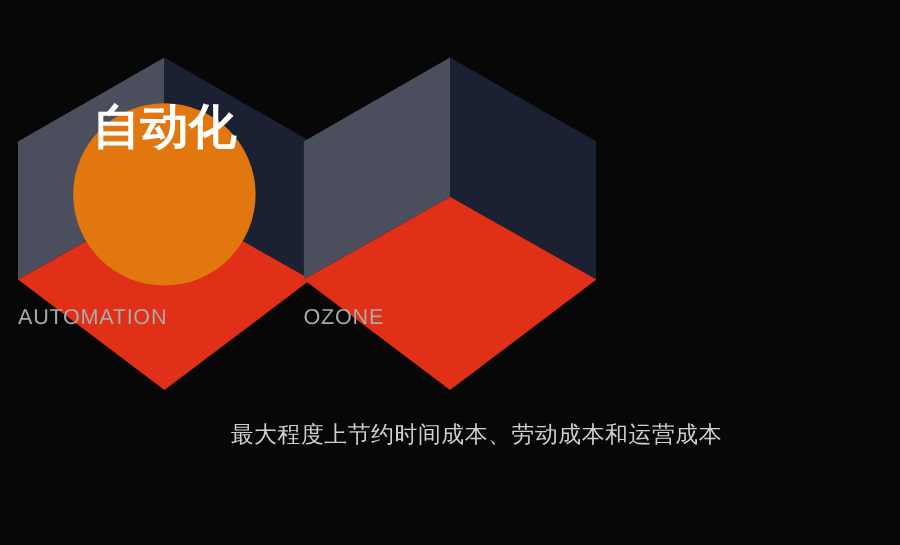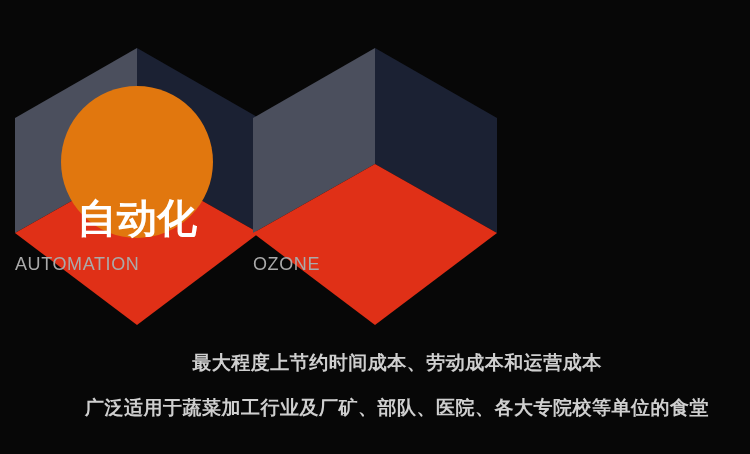--- a/index.html
+++ b/index.html
@@ -50,21 +50,21 @@
   .circle {
     position: absolute;
     left: 50%;
     top: 38px;
     transform: translateX(-50%);
     width: 152px;
     height: 152px;
     border-radius: 50%;
     background: #e1770e;
     display: flex;
-    align-items: flex-end;
+    align-items: flex-start;
     justify-content: center;
   }
   .hex-3 .circle { width: 158px; height: 158px; top: 35px; }
 
   .cn-label {
     color: #ffffff;
     font-size: 40px;
     font-weight: bold;
     line-height: 1;
     letter-spacing: 0px;
@@ -89,21 +89,21 @@
   
   .bottom-copy {
     position: absolute;
     left: 0;
     top: 352px;
     width: 750px;
     text-align: center;
   }
   .bottom-line {
     color: #cfcfcf;
-    font-weight: bold;
+    font-weight: normal;
     font-size: 19px;
     line-height: 1.2;
     letter-spacing: 0.5px;
     white-space: nowrap;
     padding-left: 44px;
   }
   .bottom-line.line-1 { margin-bottom: 22px; }
   .bottom-line.line-2 { font-size: 19px; }
 </style>
 </head>
@@ -132,16 +132,15 @@
         <polygon points="122,116 244,185 122,277 0,185" fill="#e03017"></polygon>
       </svg>
       <div class="en-label">OZONE</div>
     </div>
 
 
   </div>
 
   <div class="bottom-copy">
     <div class="bottom-line line-1">最大程度上节约时间成本、劳动成本和运营成本</div>
-    <div class="bottom-line line-2">广泛适用于蔬菜加工行业及厂矿、部队、医院、各大专院校等单位的食堂</div>
   </div>
 
 </div>
 
 </body></html>

